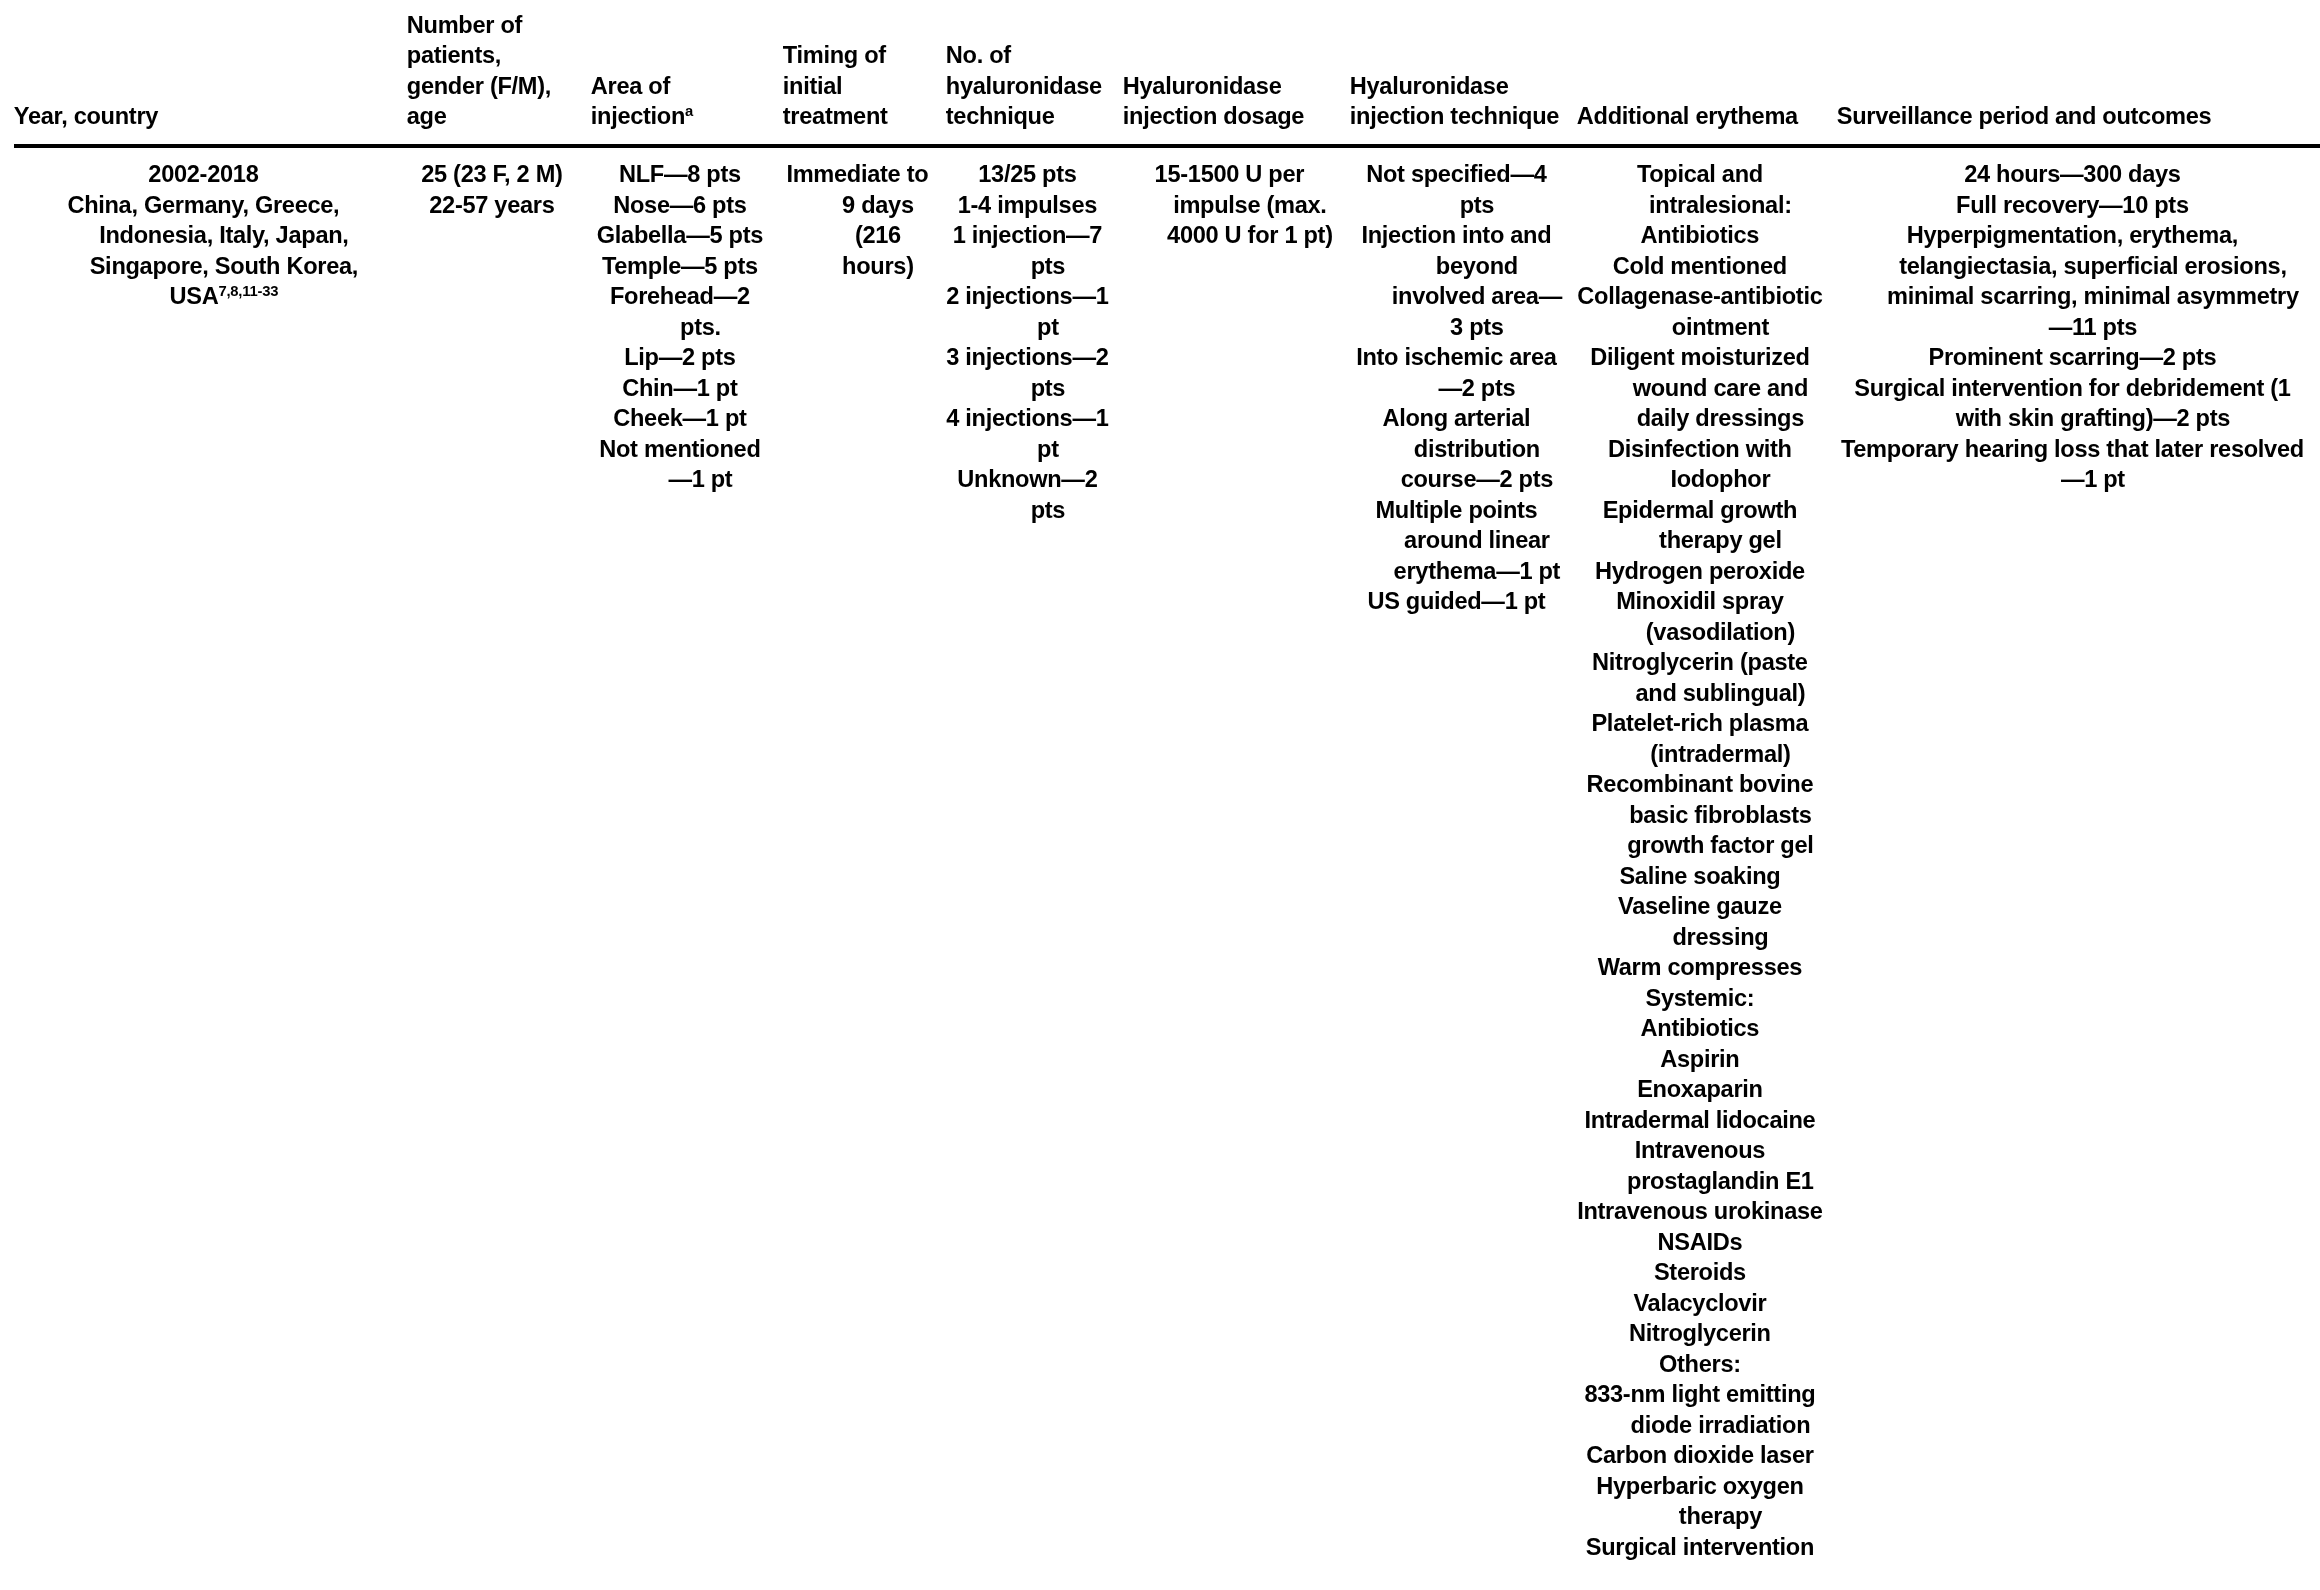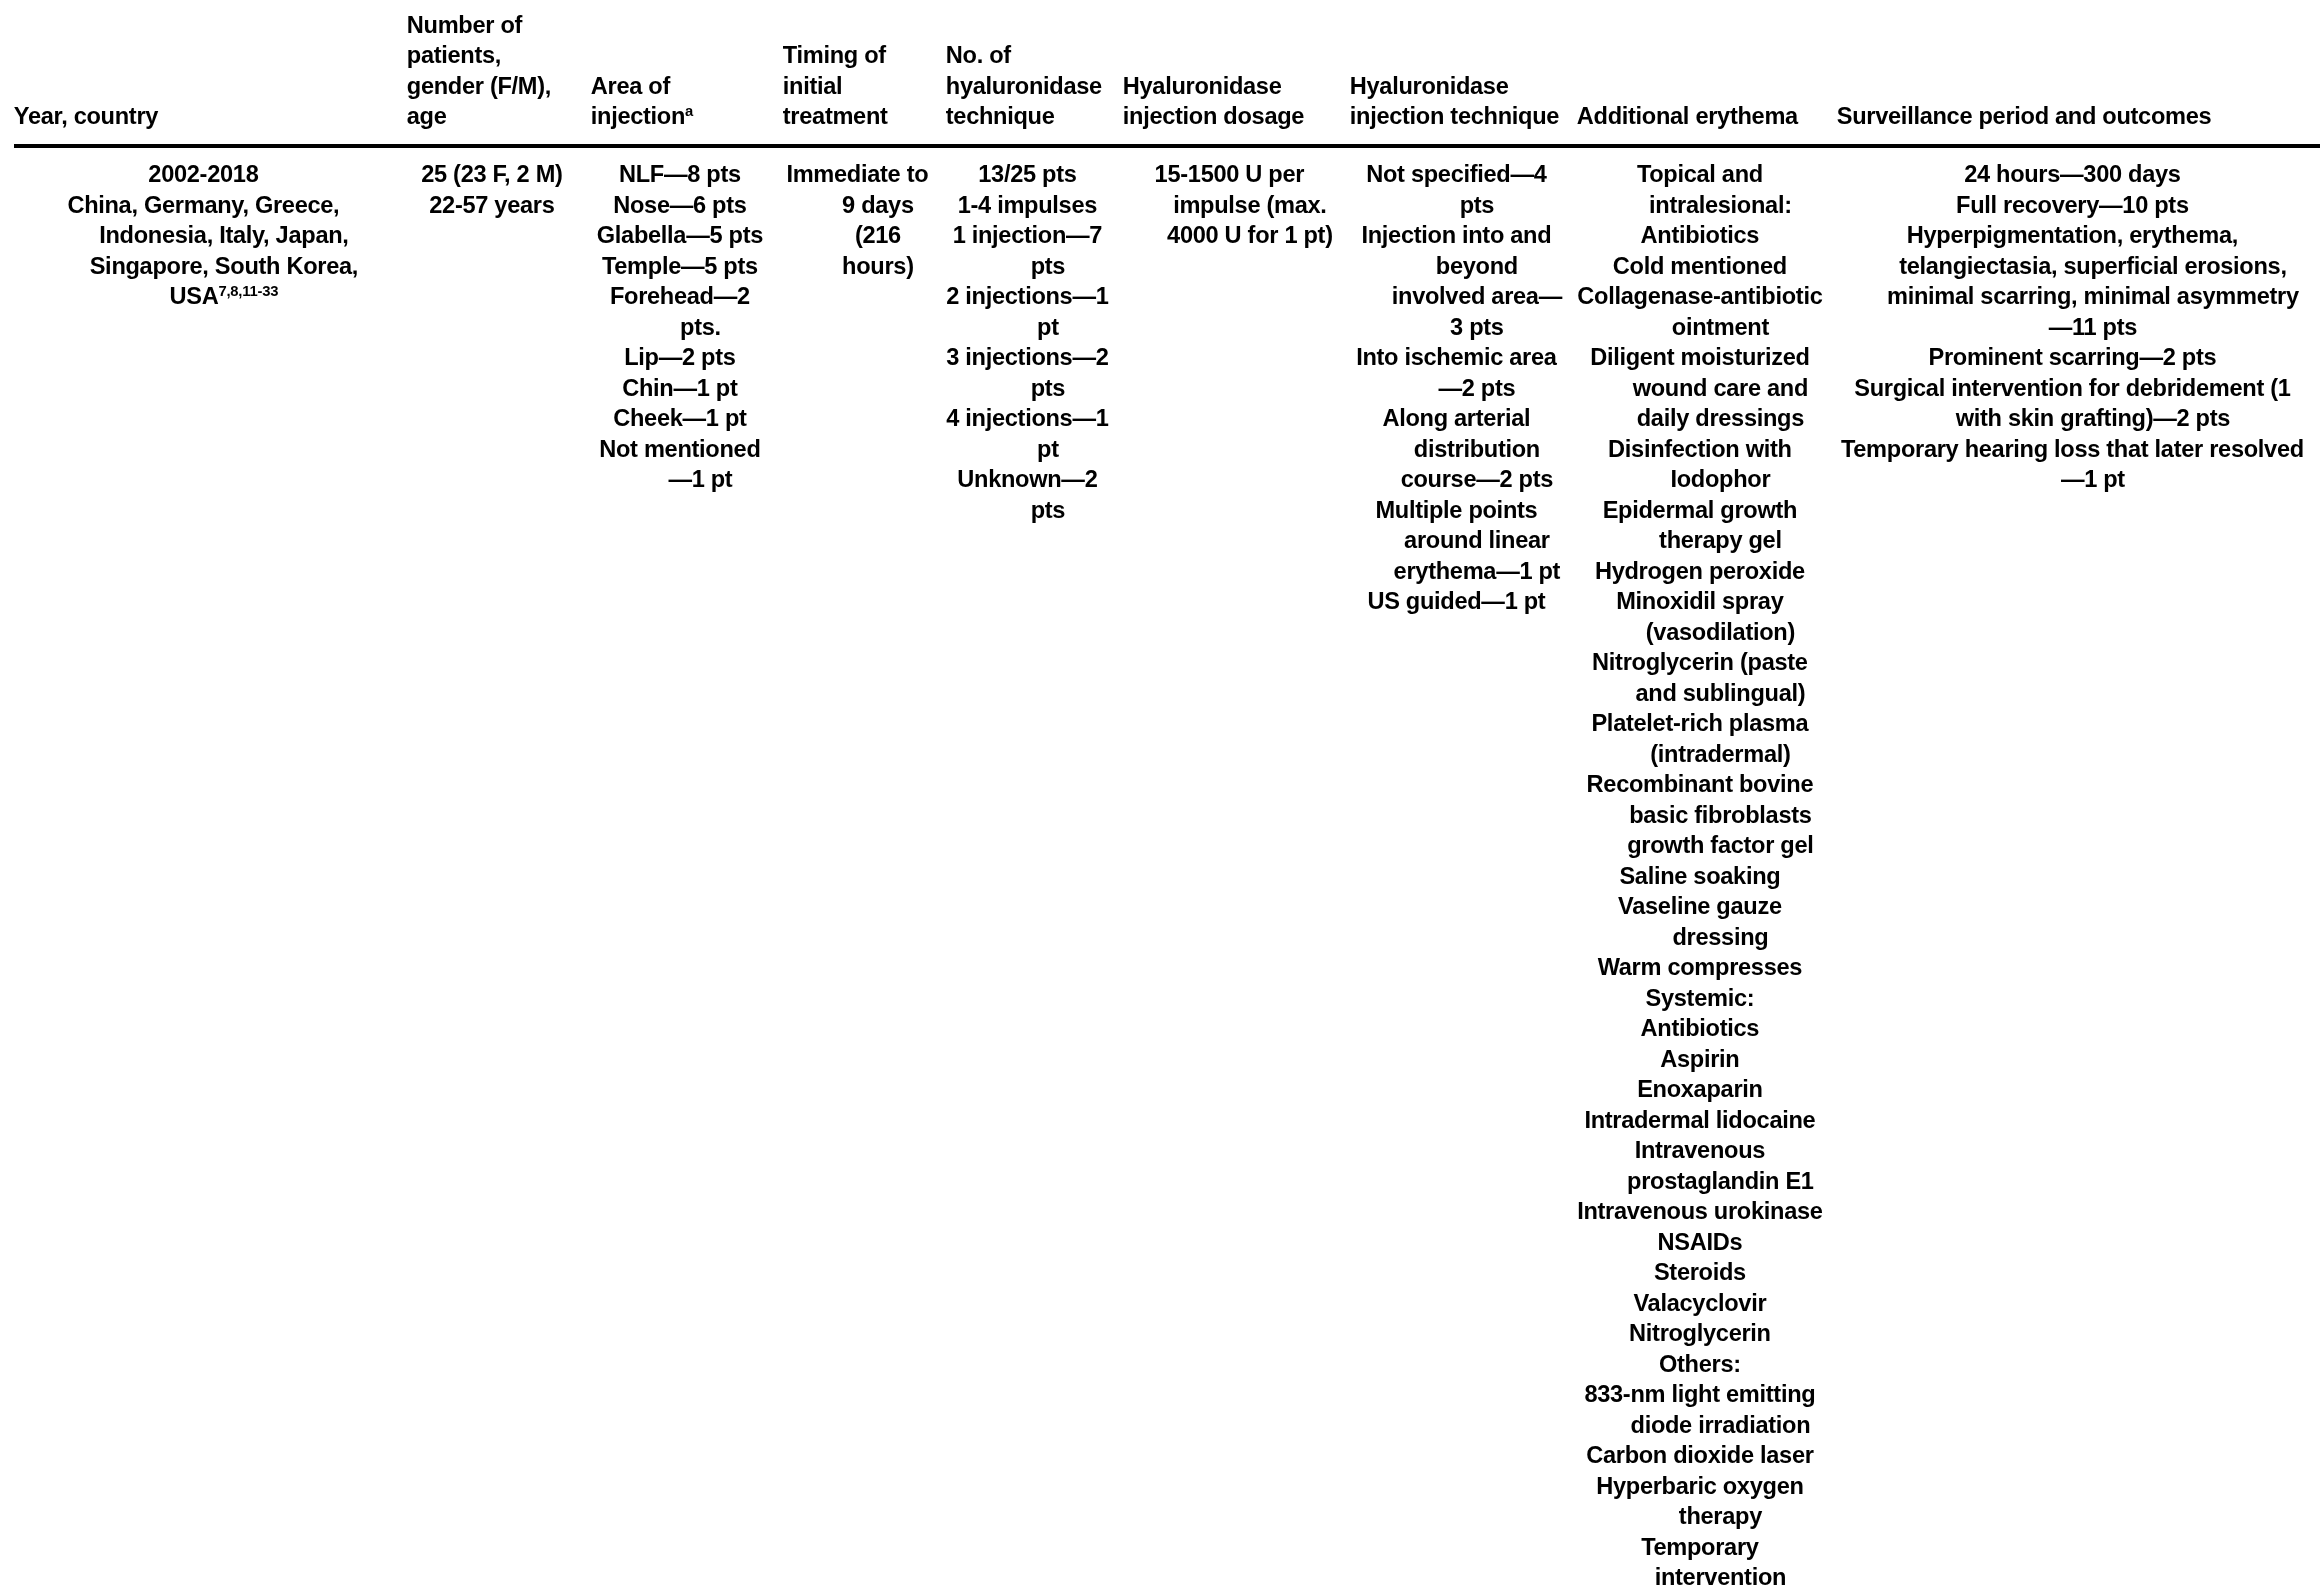--- a/index.html
+++ b/index.html
@@ -158,21 +158,21 @@
             <div class="cell-item"><span>Intravenous prostaglandin E1</span></div>
             <div class="cell-item"><span>Intravenous urokinase</span></div>
             <div class="cell-item"><span>NSAIDs</span></div>
             <div class="cell-item"><span>Steroids</span></div>
             <div class="cell-item"><span>Valacyclovir</span></div>
             <div class="cell-item"><span>Nitroglycerin</span></div>
             <div class="cell-item"><span>Others:</span></div>
             <div class="cell-item"><span>833-nm light emitting diode irradiation</span></div>
             <div class="cell-item"><span>Carbon dioxide laser</span></div>
             <div class="cell-item"><span>Hyperbaric oxygen therapy</span></div>
-            <div class="cell-item"><span>Temporary intervention</span></div>
+            <div class="cell-item"><span>Surgical intervention</span></div>
           </td>
           <td>
             <div class="cell-item"><span>24 hours—300 days</span></div>
             <div class="cell-item"><span>Full recovery—10 pts</span></div>
             <div class="cell-item"><span>Hyperpigmentation, erythema, telangiectasia, superficial erosions, minimal scarring, minimal asymmetry—11 pts</span></div>
             <div class="cell-item"><span>Prominent scarring—2 pts</span></div>
             <div class="cell-item"><span>Surgical intervention for debridement (1 with skin grafting)—2 pts</span></div>
             <div class="cell-item"><span>Temporary hearing loss that later resolved—1 pt</span></div>
           </td>
         </tr>

